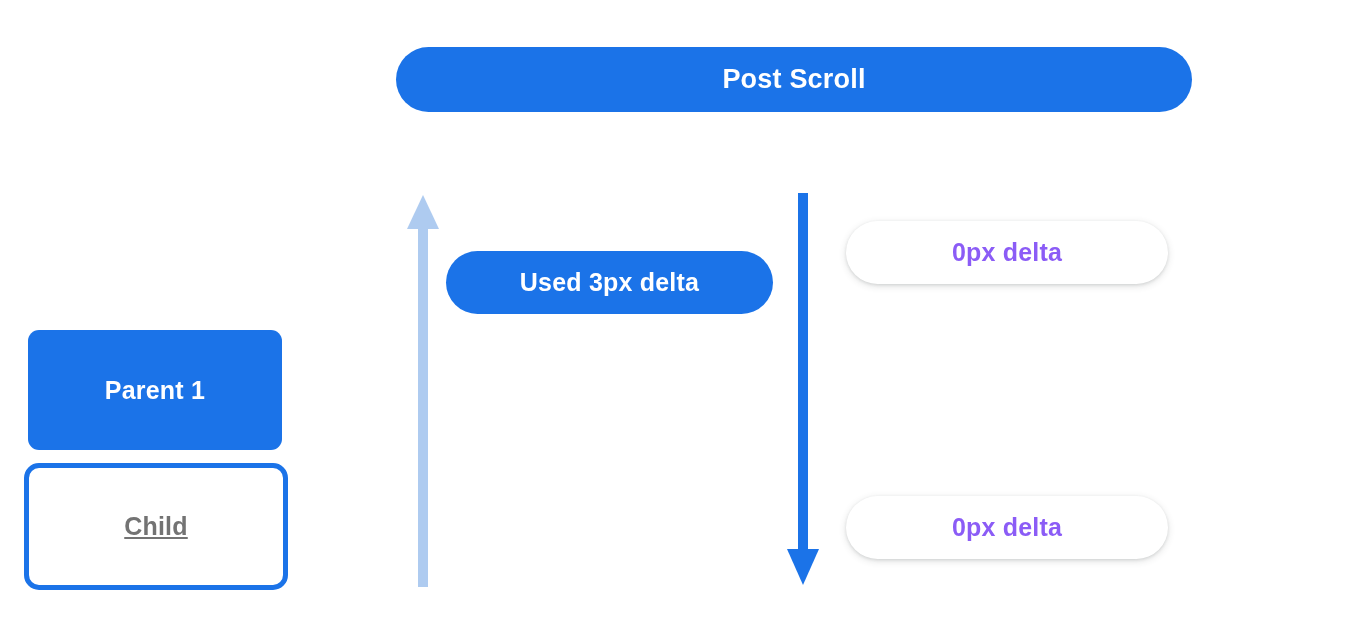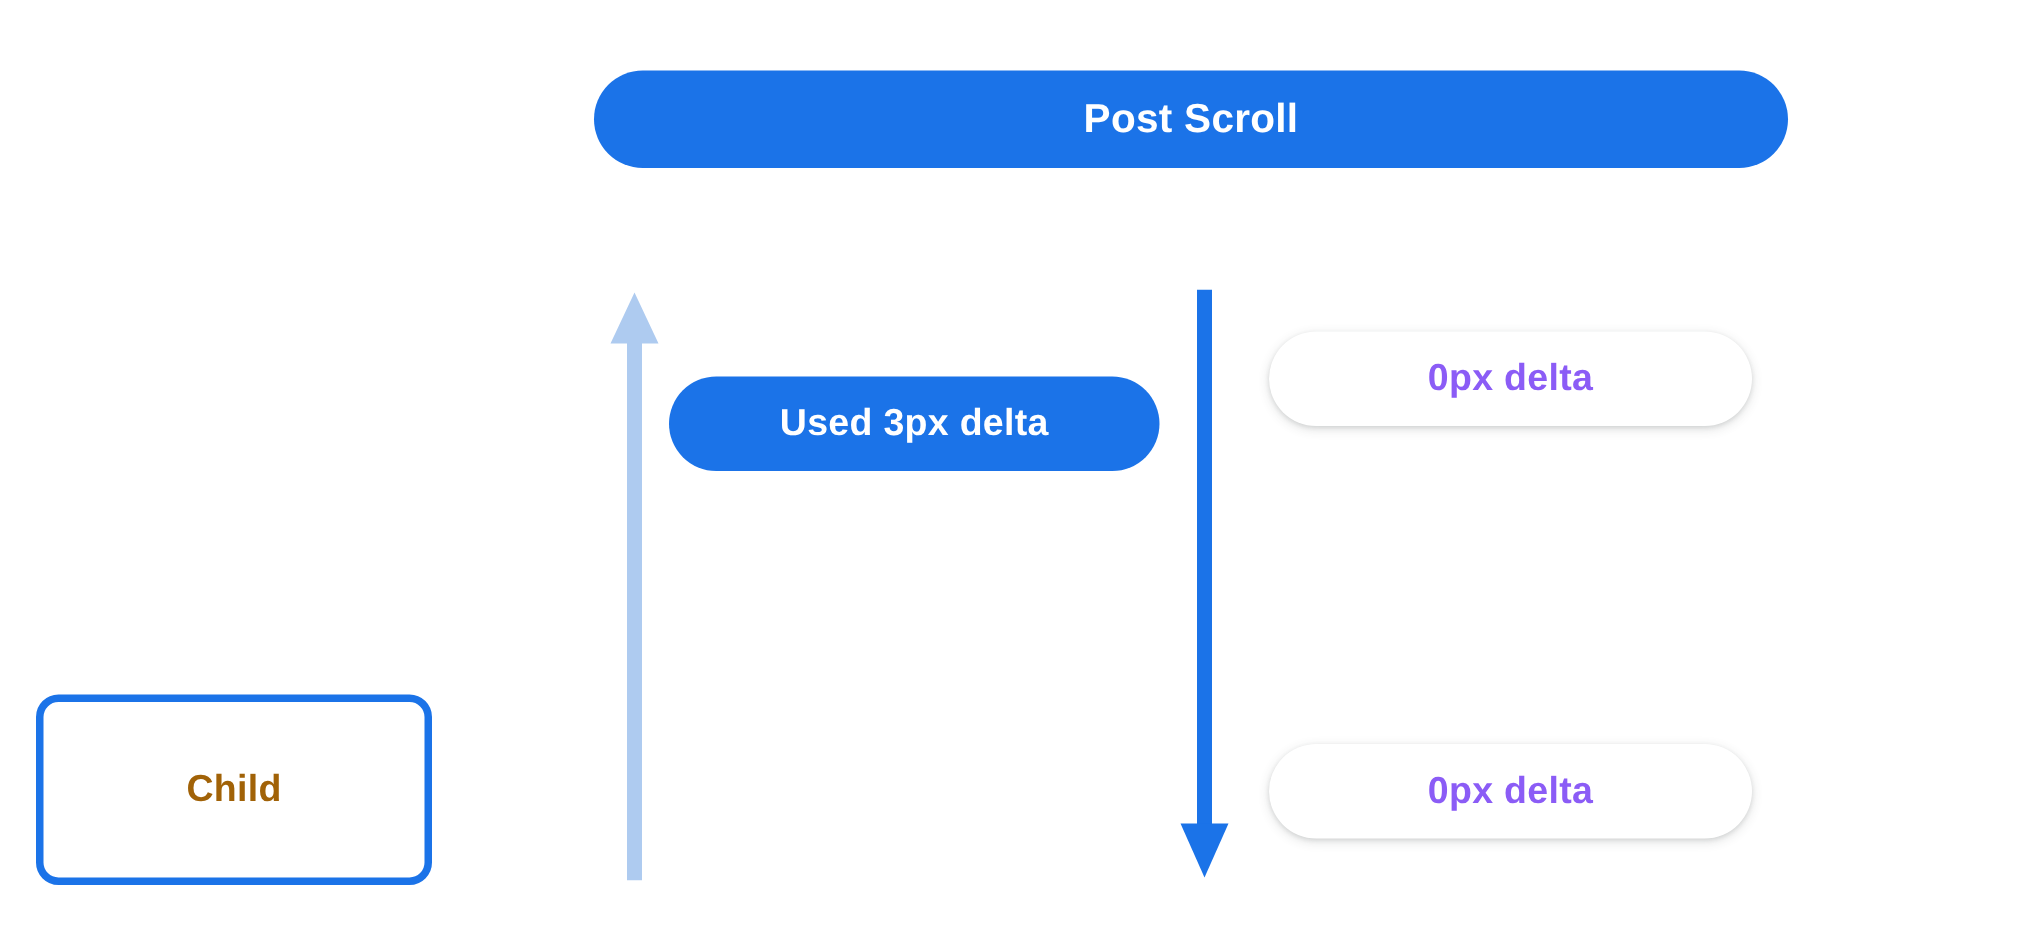--- a/index.html
+++ b/index.html
@@ -64,21 +64,22 @@
     color: #ffffff;
   }
   .box.outlined {
     background: #ffffff;
     border: 5px solid #1b73e8;
     border-radius: 15px;
     left: 24px;
     width: 264px;
   }
   .box.outlined .label {
-    color: #a16207;
+    color: #737373;
+    text-decoration: underline;
   }
 
   #box-parent2 { top: 190px; height: 122px; }
   #box-parent1 { top: 330px; height: 120px; }
   #box-child   { top: 463px; height: 127px; }
 
   
   .pill {
     position: absolute;
     display: flex;
@@ -136,20 +137,23 @@
 </head>
 <body>
 
 <div class="stage">
 
   <div class="header-banner">
     <span class="label">Post Scroll</span>
   </div>
 
 
+  <div class="box filled" id="box-parent1">
+    <span class="label">Parent 1</span>
+  </div>
 
   <div class="box outlined" id="box-child">
     <span class="label">Child</span>
   </div>
 
   <div class="arrow" id="arrow-up">
     <svg viewBox="0 0 40 394" xmlns="http://www.w3.org/2000/svg">
       <rect x="15" y="30" width="10" height="364" fill="#aecbf0"></rect>
       <polygon points="20,2 36,36 4,36" fill="#aecbf0"></polygon>
     </svg>

